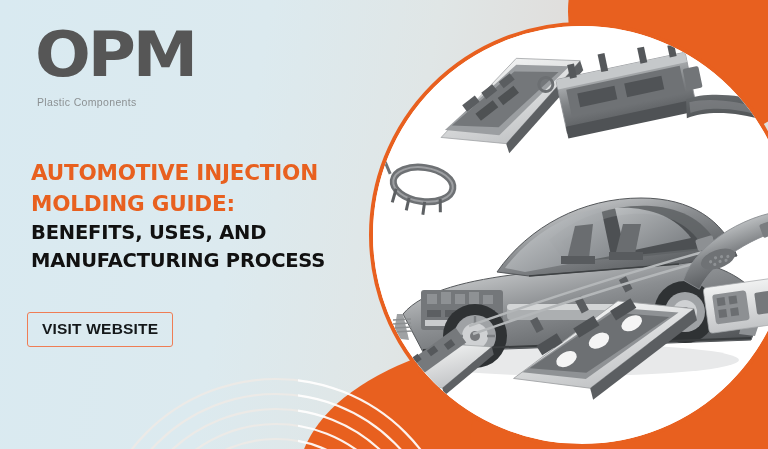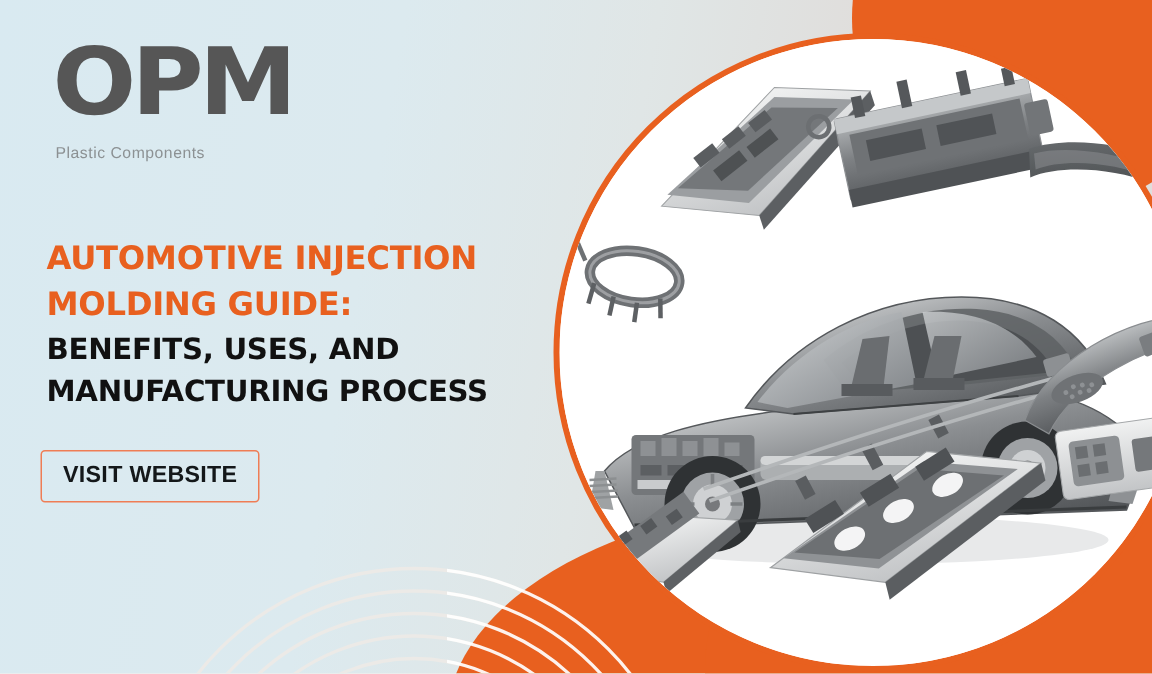--- a/index.html
+++ b/index.html
@@ -80,21 +80,21 @@
     font-weight:bold;
     font-size:21.5px;
     line-height:1.42;
     letter-spacing:-0.2px;
     white-space:nowrap;
   }
   .hl.accent { color:#e8601f; }
   .hl.dark  { color:#111111; font-size:19.5px; }
 
   #cta {
-    position:absolute; left:27px; top:300px;
+    position:absolute; left:27px; top:312px;
     display:inline-block;
     padding:7px 14px 8px 14px;
     border:1.6px solid #ef7d55;
     border-radius:3px;
     font-size:15.5px; font-weight:bold;
     color:#14181a; letter-spacing:0.2px;
     background:transparent;
     cursor:pointer;
     text-align:right;
   }

